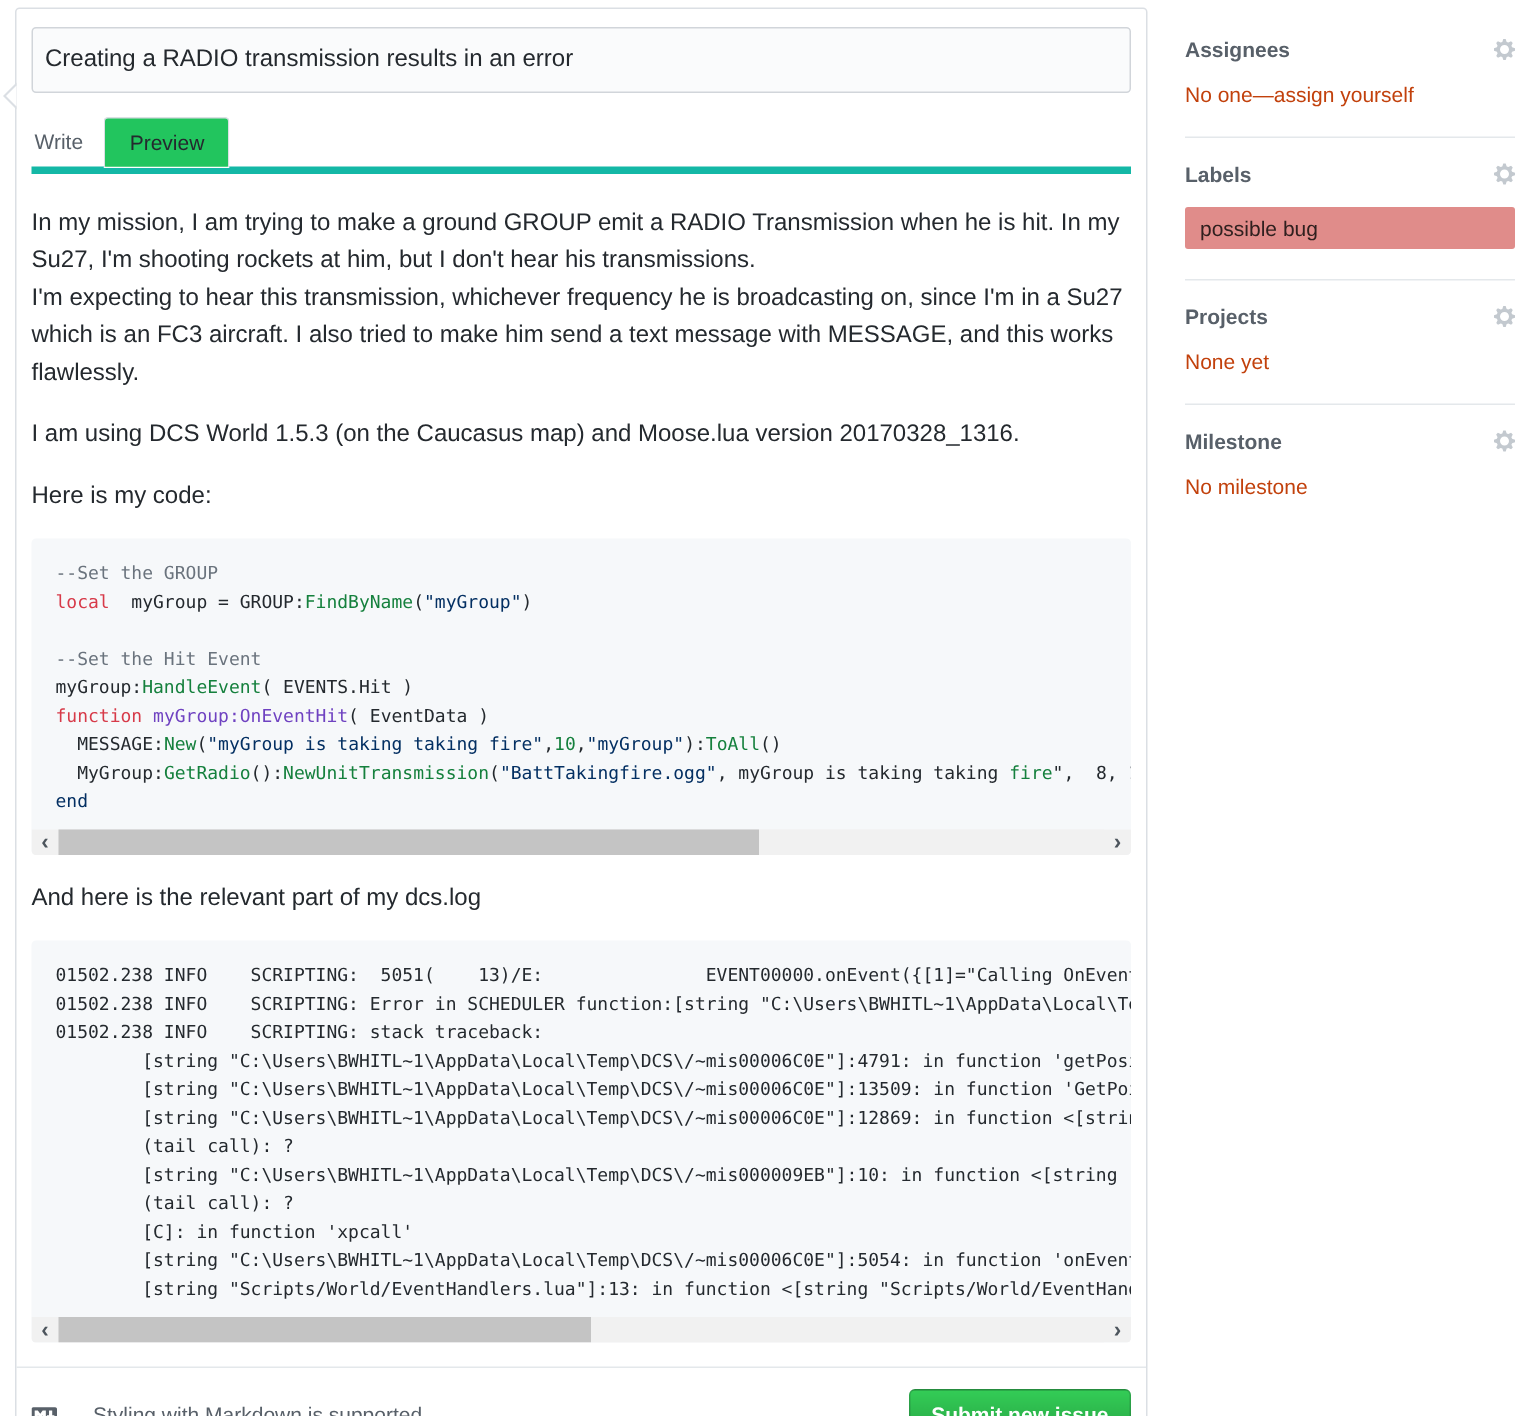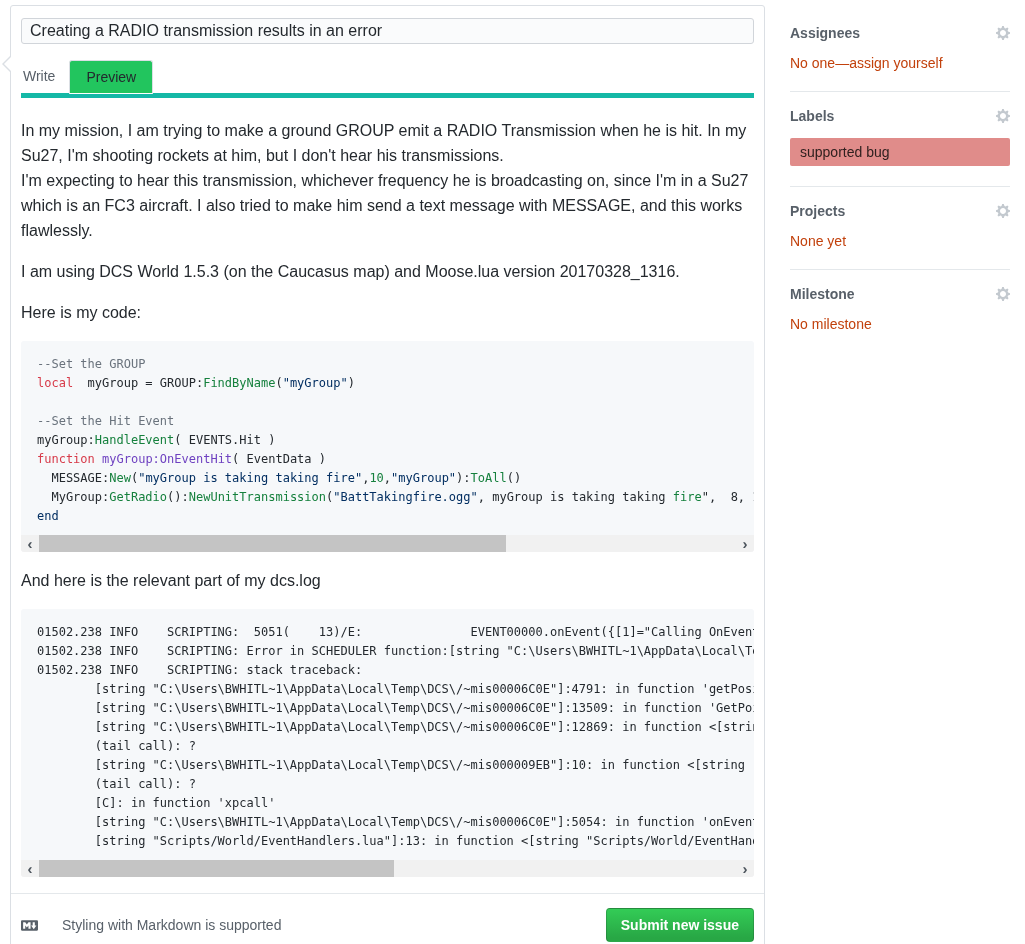--- a/index.html
+++ b/index.html
@@ -9,21 +9,21 @@
 
   
   .main-col { position:relative; width:755px; flex:none; }
   .issue-form { background:#fff; border:1px solid #dbdfe4; border-radius:3px; }
   .caret { position:absolute; top:50px; left:-8px; width:0; height:0;
     border-style:solid; border-width:9px 9px 9px 0; border-color:transparent #dbdfe4 transparent transparent; }
   .caret::after { content:""; position:absolute; left:1.5px; top:-7.5px; width:0; height:0;
     border-style:solid; border-width:7.5px 7.5px 7.5px 0; border-color:transparent #fff transparent transparent; }
 
   .form-inner { padding:12px 10px 0 10px; }
-  .title-input { display:block; width:100%; height:26px; padding:6px 8px; font-size:16px;
+  .title-input { display:block; width:100%; height:44px; padding:6px 8px; font-size:16px;
     color:#24292e; background:#fafbfc; border:1px solid #d1d5da; border-radius:3px; outline:none;
     font-family:"Liberation Sans","DejaVu Sans",sans-serif; }
 
   .tabs { display:flex; margin-top:16px; border-bottom:5px solid #14b8a6; }
   .tab { font-size:14px; padding:8px 16px; color:#586069; cursor:pointer; }
   .tab.write { padding:8px 14px 8px 2px; }
   .tab.active { color:#24292e; background:#22c55e; border:1px solid #dbdfe4; border-bottom:1px solid #fff;
     border-radius:3px 3px 0 0; margin-bottom:-1px; }
 
   .preview-body { padding-top:20px; }
@@ -140,21 +140,21 @@
       <div class="side-body">No one—assign yourself</div>
     </div>
 
     <div class="side-section">
       <div class="side-title">
         <span>Labels</span>
         <span class="gear"><svg width="14" height="16" viewBox="0 0 14 16">
               <path d="M14 8.77v-1.6l-1.94-.64-.45-1.09.88-1.84-1.13-1.13-1.81.91-1.09-.45-.69-1.92h-1.6l-.63 1.94-1.11.45-1.84-.88-1.13 1.13.9 1.81-.45 1.09L0 7.23v1.59l1.94.64.45 1.09-.88 1.84 1.13 1.13 1.81-.91 1.09.45.69 1.92h1.59l.63-1.94 1.11-.45 1.84.88 1.13-1.13-.92-1.81.47-1.09L14 8.75v.02zM7 11c-1.66 0-3-1.34-3-3s1.34-3 3-3 3 1.34 3 3-1.34 3-3 3z"></path>
             </svg></span>
       </div>
-      <span class="label-chip" style="background: rgb(224, 140, 138);">supported bug</span>
+      <span class="label-chip" style="background: rgb(224, 140, 138);">possible bug</span>
     </div>
 
     <div class="side-section">
       <div class="side-title">
         <span>Projects</span>
         <span class="gear"><svg width="14" height="16" viewBox="0 0 14 16">
               <path d="M14 8.77v-1.6l-1.94-.64-.45-1.09.88-1.84-1.13-1.13-1.81.91-1.09-.45-.69-1.92h-1.6l-.63 1.94-1.11.45-1.84-.88-1.13 1.13.9 1.81-.45 1.09L0 7.23v1.59l1.94.64.45 1.09-.88 1.84 1.13 1.13 1.81-.91 1.09.45.69 1.92h1.59l.63-1.94 1.11-.45 1.84.88 1.13-1.13-.92-1.81.47-1.09L14 8.75v.02zM7 11c-1.66 0-3-1.34-3-3s1.34-3 3-3 3 1.34 3 3-1.34 3-3 3z"></path>
             </svg></span>
       </div>
       <div class="side-body">None yet</div>

